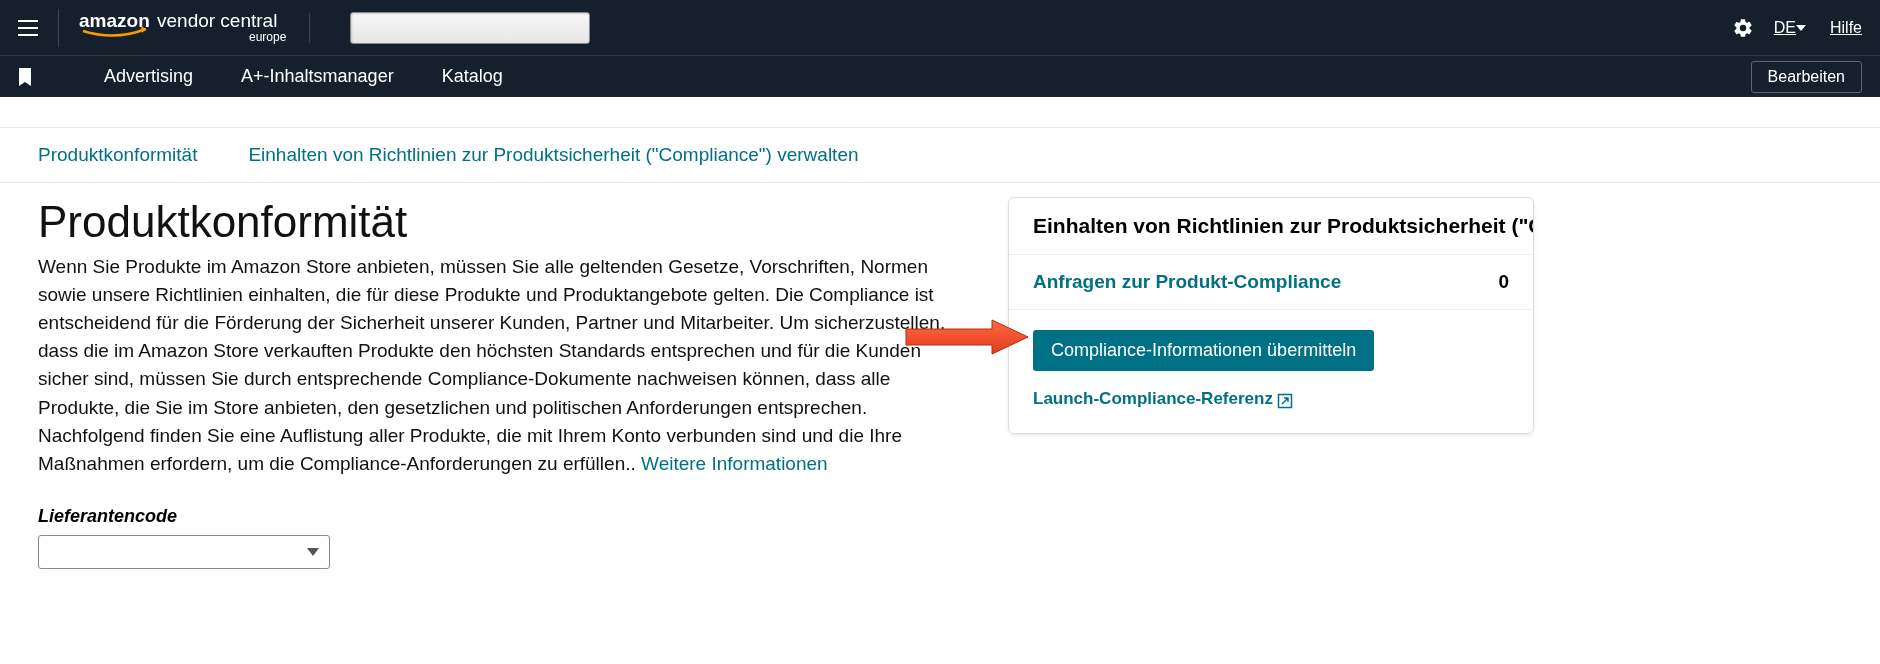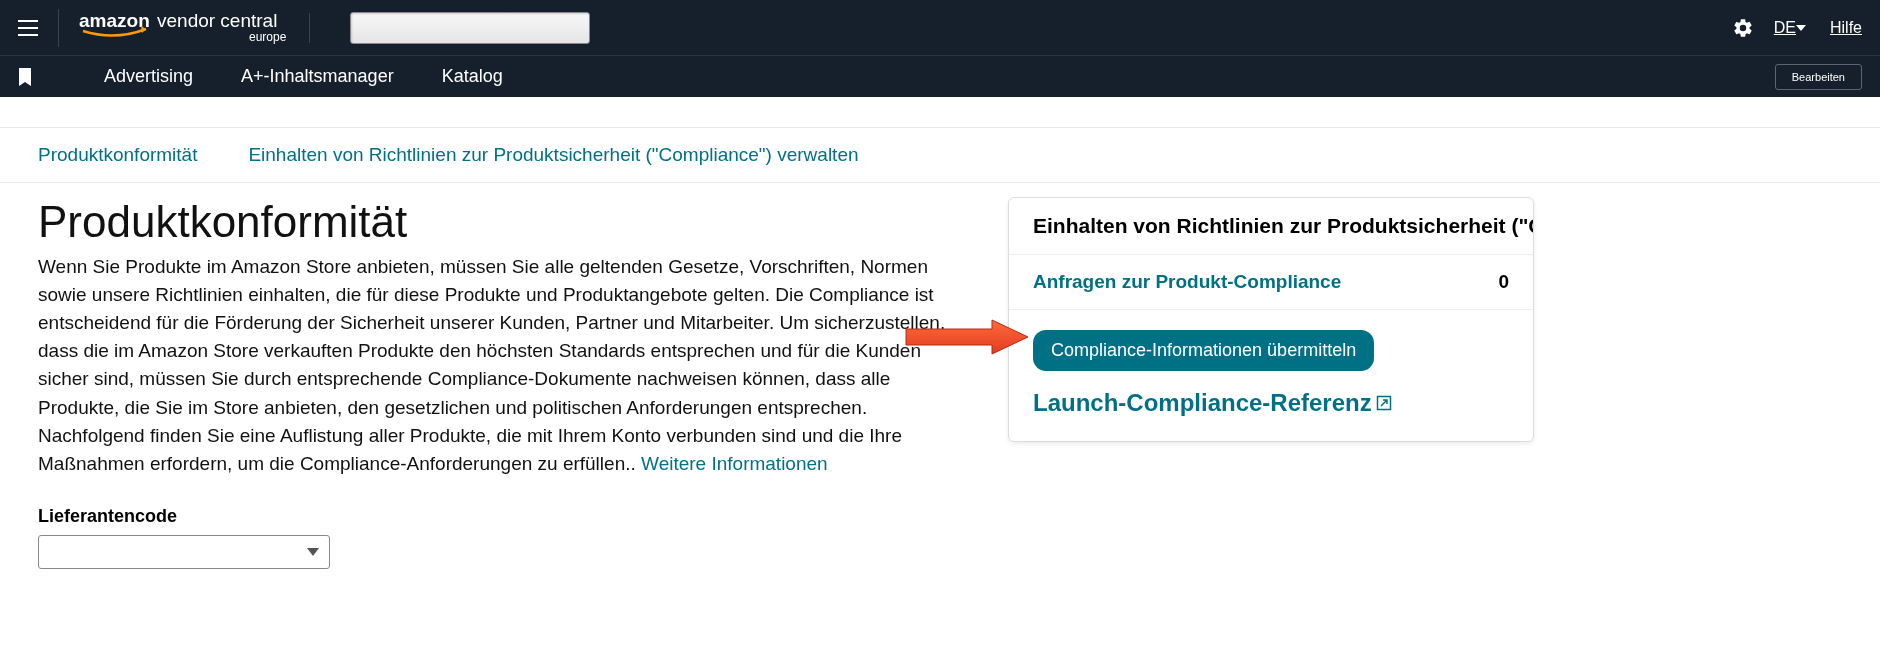--- a/index.html
+++ b/index.html
@@ -18,47 +18,47 @@
   .gear { width: 22px; height: 22px; cursor: pointer; margin-right: 20px; }
   .lang-select { display: flex; align-items: center; cursor: pointer; margin-right: 24px; font-size: 16px; }
   .help-link { font-size: 16px; cursor: pointer; }
   
   
   .sub-nav { background: #16202c; height: 42px; border-top: 1px solid #2a3644; display: flex; align-items: center; padding: 0 18px; color: #fff; }
   .bookmark { width: 14px; height: 18px; }
   .nav-item { margin-left: 48px; font-size: 18px; cursor: pointer; }
   .nav-item:first-of-type { margin-left: 72px; }
   .nav-spacer { flex: 1; }
-  .edit-btn { border: 1px solid #5a6674; background: transparent; color: #fff; padding: 6px 16px; font-size: 11px; border-radius: 3px; cursor: pointer; }
+  .edit-btn { border: 1px solid #5a6674; background: transparent; color: #fff; padding: 6px 16px; font-size: 16px; border-radius: 3px; cursor: pointer; }
   
   
   .breadcrumb { padding: 16px 38px; border-top: 1px solid #e7e7e7; border-bottom: 1px solid #e7e7e7; margin-top: 30px; }
   .breadcrumb a { color: #007185; text-decoration: none; font-size: 19px; }
   .breadcrumb .sep { display: inline-block; width: 42px; }
   
   
   .content { display: flex; padding: 14px 38px; gap: 60px; align-items: flex-start; }
   .main-col { width: 910px; }
   .page-title { font-size: 44px; font-weight: 400; color: #111; margin-bottom: 6px; }
   .intro { font-size: 19px; line-height: 1.48; color: #111; }
   .intro a { color: #007185; text-decoration: none; }
-  .field-label { font-size: 18px; font-weight: 700; margin-top: 28px; margin-bottom: 8px; }
+  .field-label { font-size: 18px; font-weight: 700; margin-top: 28px; margin-bottom: 8px; font-style: italic; }
   .select-box { width: 292px; height: 34px; border: 1px solid #888; border-radius: 3px; background: #fff; position: relative; display: flex; align-items: center; padding: 0 10px; }
   .select-value { flex: 1; color: #ccc; font-size: 14px; }
   .select-caret { width: 0; height: 0; border-left: 6px solid transparent; border-right: 6px solid transparent; border-top: 8px solid #555; }
   
   
   .side-panel { width: 526px; border: 1px solid #ddd; border-radius: 6px; box-shadow: 0 2px 4px rgba(0,0,0,.08); overflow: hidden; }
   .panel-head { padding: 16px 24px; font-size: 21px; font-weight: 700; border-bottom: 1px solid #eee; white-space: nowrap; overflow: hidden; }
   .panel-row { padding: 16px 24px; border-bottom: 1px solid #eee; display: flex; justify-content: space-between; align-items: center; gap: 33px; }
   .panel-row .link { color: #007185; font-size: 19px; font-weight: 700; text-decoration: none; }
   .panel-row .count { font-size: 19px; font-weight: 700; }
   .panel-body { padding: 20px 24px 24px; }
-  .primary-btn { background: #007185; color: #fff; border: none; padding: 10px 18px; font-size: 18px; border-radius: 13px; cursor: pointer; font-weight: 500; }
-  .ref-link { display: inline-flex; align-items: center; gap: 4px; color: #007185; font-size: 24px; font-weight: 700; margin-top: 18px; text-decoration: none; }
+  .primary-btn { background: #007185; color: #fff; border: none; padding: 10px 18px; font-size: 18px; border-radius: 3px; cursor: pointer; font-weight: 500; }
+  .ref-link { display: inline-flex; align-items: flex-end; gap: 4px; color: #007185; font-size: 17px; font-weight: 700; margin-top: 18px; text-decoration: none; }
   .ext-icon { width: 16px; height: 16px; }
   
   
   .arrow-wrap { position: absolute; pointer-events: none; }
   .arrow-svg { display: block; }
   .content-wrap { position: relative; }
 </style>
 </head>
 <body>
 

